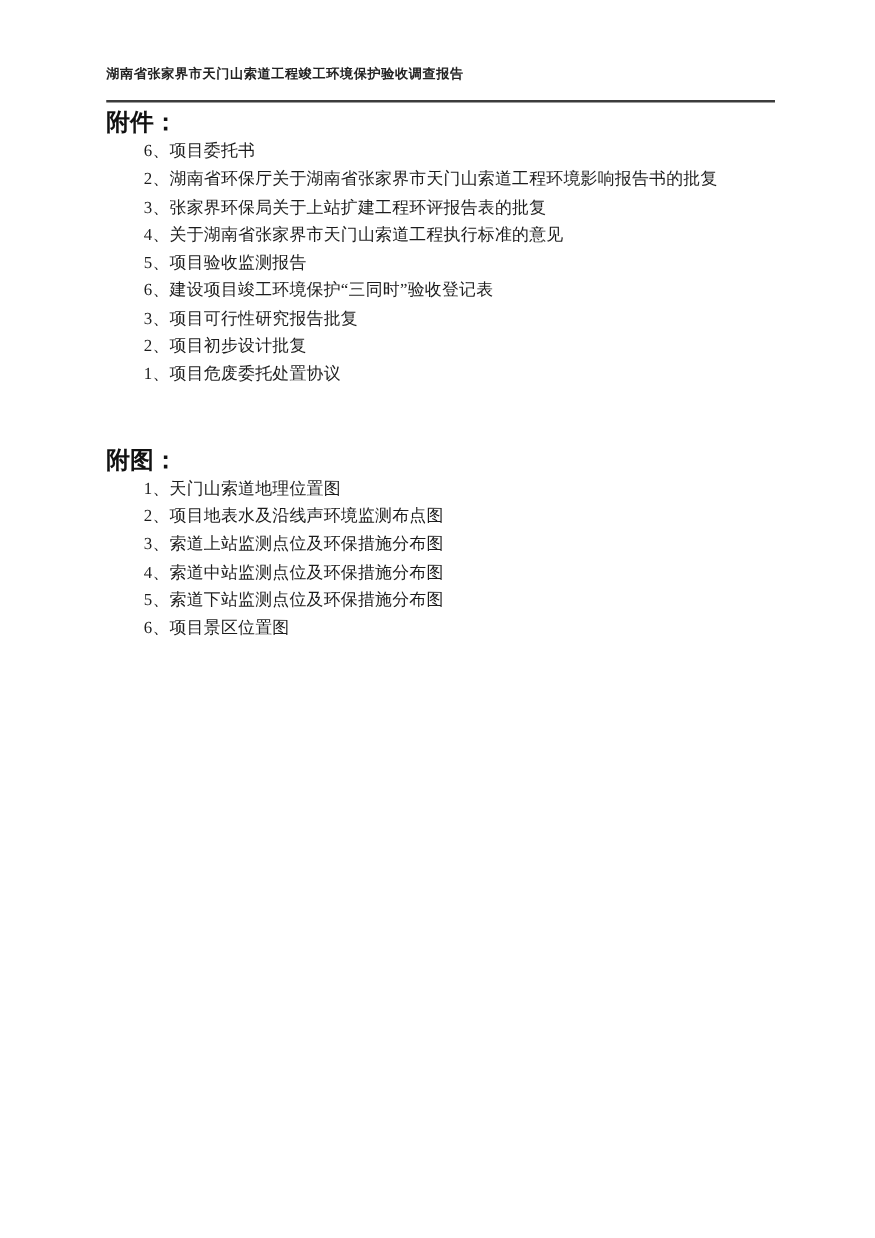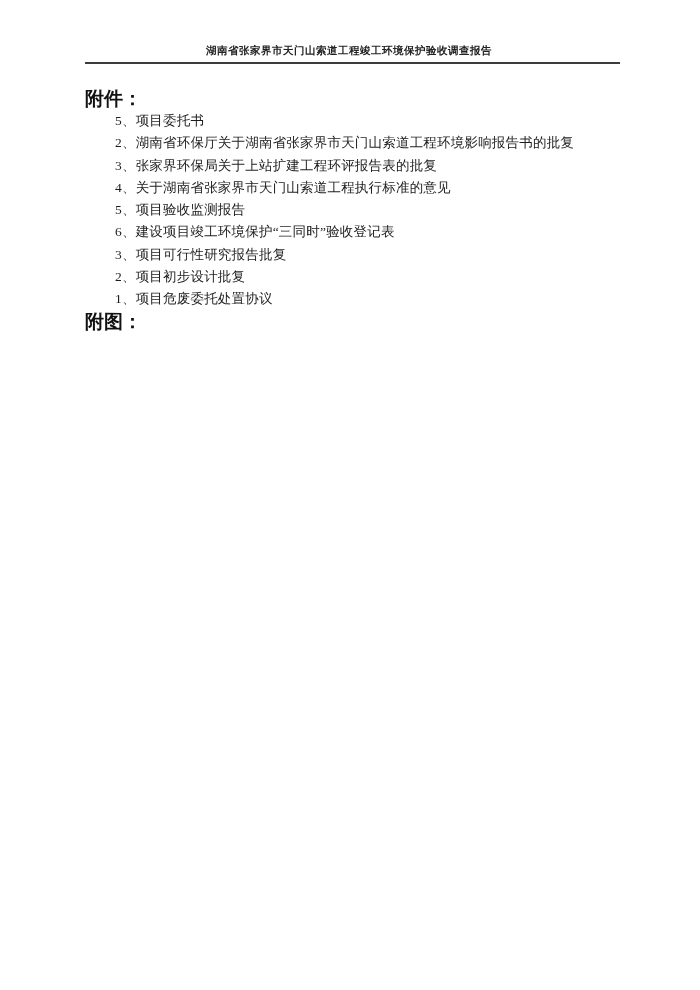--- a/index.html
+++ b/index.html
@@ -12,25 +12,25 @@
     width: 700px;
     height: 990px;
     background: #ffffff;
     font-family: "Liberation Serif", "DejaVu Serif", serif;
     color: #1c1c1c;
     overflow: hidden;
   }
   .running-header {
     position: absolute;
     left: 85px;
-    top: 44px;
+    top: 52px;
     width: 528px;
-    text-align: center;
+    text-align: left;
     border-bottom: 2px solid #3c3c3c;
-    padding-bottom: 4px;
+    padding-bottom: 14px;
     padding-right: 7px;
   }
   .running-header .title {
     font-size: 10.5px;
     font-weight: 700;
     letter-spacing: 0.5px;
     color: #222222;
     white-space: nowrap;
   }
   .content {
@@ -52,46 +52,55 @@
   }
   .doc-list .list-item {
     font-size: 13.5px;
     line-height: 22.3px;
     padding-left: 30px;
     color: #1c1c1c;
     white-space: nowrap;
     letter-spacing: 0.2px;
   }
   .section-figures {
+    margin-top: 47px;
   }
 </style>
 </head>
 <body>
 
 <div class="page">
 
   <div class="running-header">
     <div class="title">湖南省张家界市天门山索道工程竣工环境保护验收调查报告</div>
   </div>
 
   <div class="content">
 
     <section class="section-attachments">
       <div class="section-heading">附件：</div>
       <div class="doc-list">
-        <div class="list-item">5、项目委托书</div>
+        <div class="list-item">6、项目委托书</div>
         <div class="list-item">2、湖南省环保厅关于湖南省张家界市天门山索道工程环境影响报告书的批复</div>
         <div class="list-item">3、张家界环保局关于上站扩建工程环评报告表的批复</div>
         <div class="list-item">4、关于湖南省张家界市天门山索道工程执行标准的意见</div>
         <div class="list-item">5、项目验收监测报告</div>
         <div class="list-item">6、建设项目竣工环境保护“三同时”验收登记表</div>
         <div class="list-item">3、项目可行性研究报告批复</div>
         <div class="list-item">2、项目初步设计批复</div>
         <div class="list-item">1、项目危废委托处置协议</div>
       </div>
     </section>
 
     <section class="section-figures">
       <div class="section-heading">附图：</div>
+      <div class="doc-list">
+        <div class="list-item">1、天门山索道地理位置图</div>
+        <div class="list-item">2、项目地表水及沿线声环境监测布点图</div>
+        <div class="list-item">3、索道上站监测点位及环保措施分布图</div>
+        <div class="list-item">4、索道中站监测点位及环保措施分布图</div>
+        <div class="list-item">5、索道下站监测点位及环保措施分布图</div>
+        <div class="list-item">6、项目景区位置图</div>
+      </div>
     </section>
 
   </div>
 </div>
 
 </body></html>

